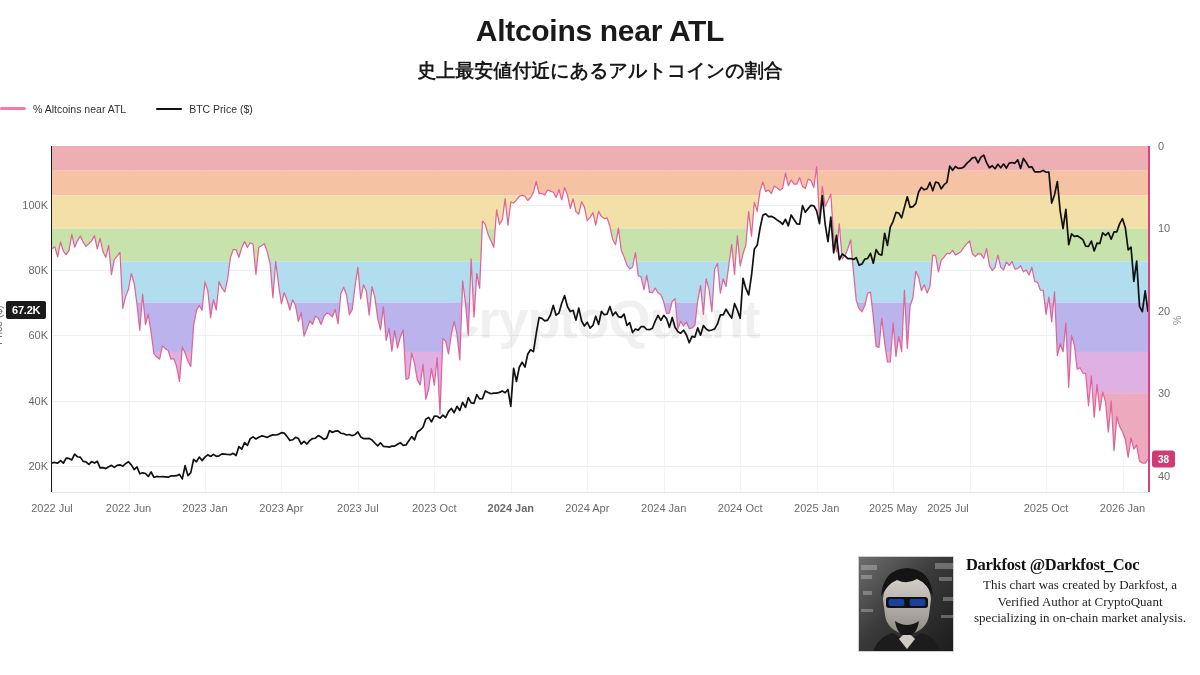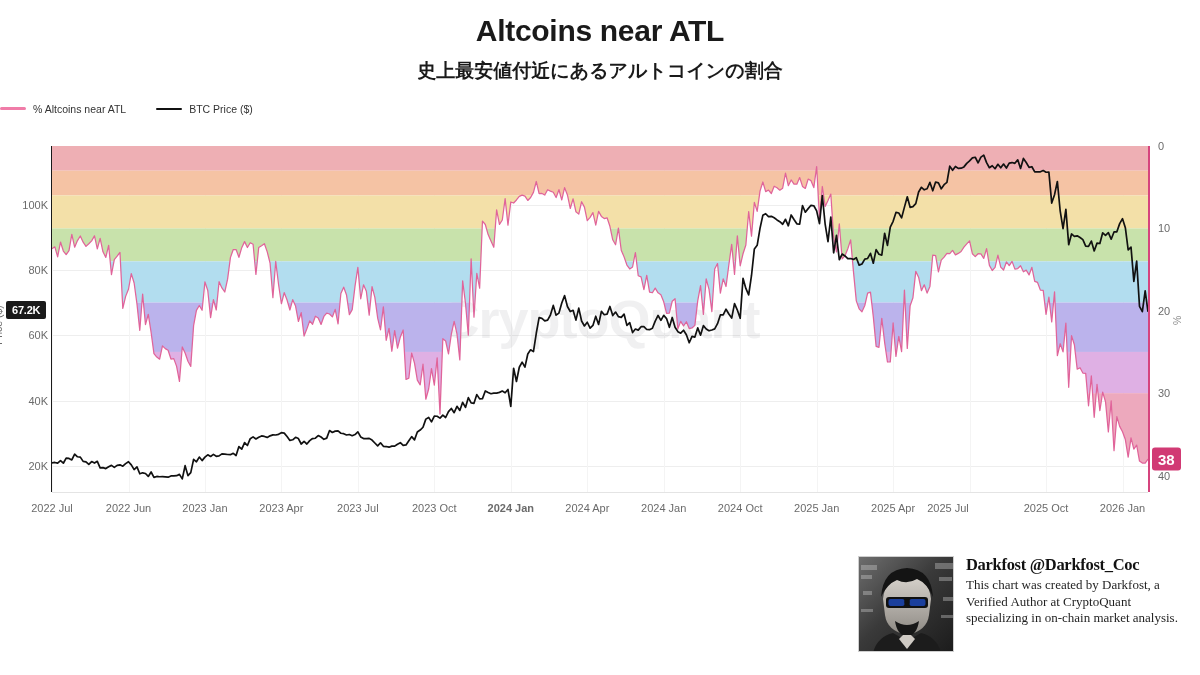--- a/index.html
+++ b/index.html
@@ -142,21 +142,21 @@
     left: 1172px;
     top: 173px;
     font-size: 10.5px; color: #8a8a8a;
     transform: rotate(-90deg) translateX(50%);
     transform-origin: center center;
     white-space: nowrap;
   }
   #pct-badge {
     position: absolute;
     left: 1152px;
-    font-size: 15px; font-weight: bold;
+    font-size: 10px; font-weight: bold;
     color: #ffffff; background: #d13a74;
     padding: 3px 6px;
     border-radius: 3px;
     transform: translateY(-50%);
     white-space: nowrap;
   }
 
   
   .xtick {
     position: absolute;
@@ -183,21 +183,21 @@
     background: #2a2a2a;
   }
   #author-text { flex: 1 1 auto; min-width: 0; font-family: Liberation Serif, serif; }
   #author-handle {
     font-size: 16.5px; font-weight: bold; color: #121212;
     white-space: nowrap; line-height: 1.15;
     letter-spacing: -0.3px;
   }
   #author-desc {
     font-size: 13px; color: #1f1f1f;
-    line-height: 1.28; margin-top: 2px;
+    line-height: 1.28; margin-top: 2px; text-align: center;
   }
 </style>
 </head>
 <body>
 
 <div id="chart-title">Altcoins near ATL</div>
 <div id="chart-subtitle">史上最安値付近にあるアルトコインの割合</div>
 
 <div id="legend">
   <div class="legend-item">
@@ -285,21 +285,21 @@
       <div class="xtick" style="left: 128.5px;">2022 Jun</div>
       <div class="xtick" style="left: 204.9px;">2023 Jan</div>
       <div class="xtick" style="left: 281.4px;">2023 Apr</div>
       <div class="xtick" style="left: 357.9px;">2023 Jul</div>
       <div class="xtick" style="left: 434.3px;">2023 Oct</div>
       <div class="xtick" style="left: 510.8px; font-weight: bold;">2024 Jan</div>
       <div class="xtick" style="left: 587.3px;">2024 Apr</div>
       <div class="xtick" style="left: 663.7px;">2024 Jan</div>
       <div class="xtick" style="left: 740.2px;">2024 Oct</div>
       <div class="xtick" style="left: 816.7px;">2025 Jan</div>
-      <div class="xtick" style="left: 893.1px;">2025 Apr</div>
+      <div class="xtick" style="left: 893.1px;">2025 May</div>
       <div class="xtick" style="left: 948px;">2025 Jul</div>
       <div class="xtick" style="left: 1046px;">2025 Oct</div>
       <div class="xtick" style="left: 1122.5px;">2026 Jan</div>
     </div>
 
   <div id="price-badge" style="top: 164px;">67.2K</div>
   <div id="pct-badge" style="top: 313px;">38</div>
 </div>
 
 <div id="author-card">

